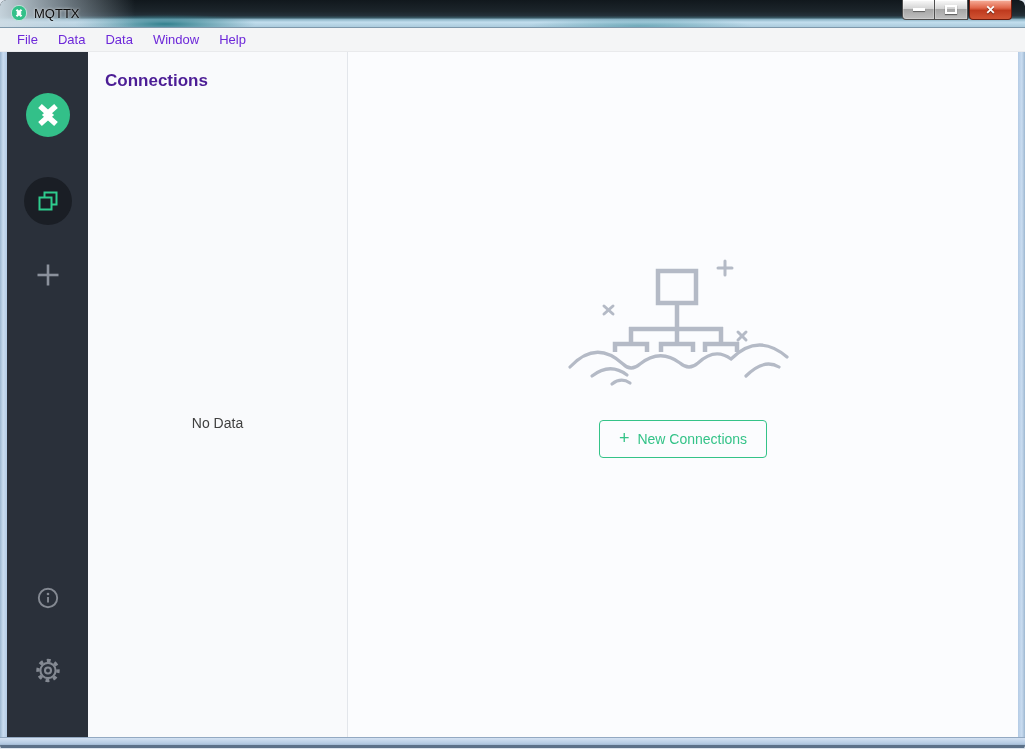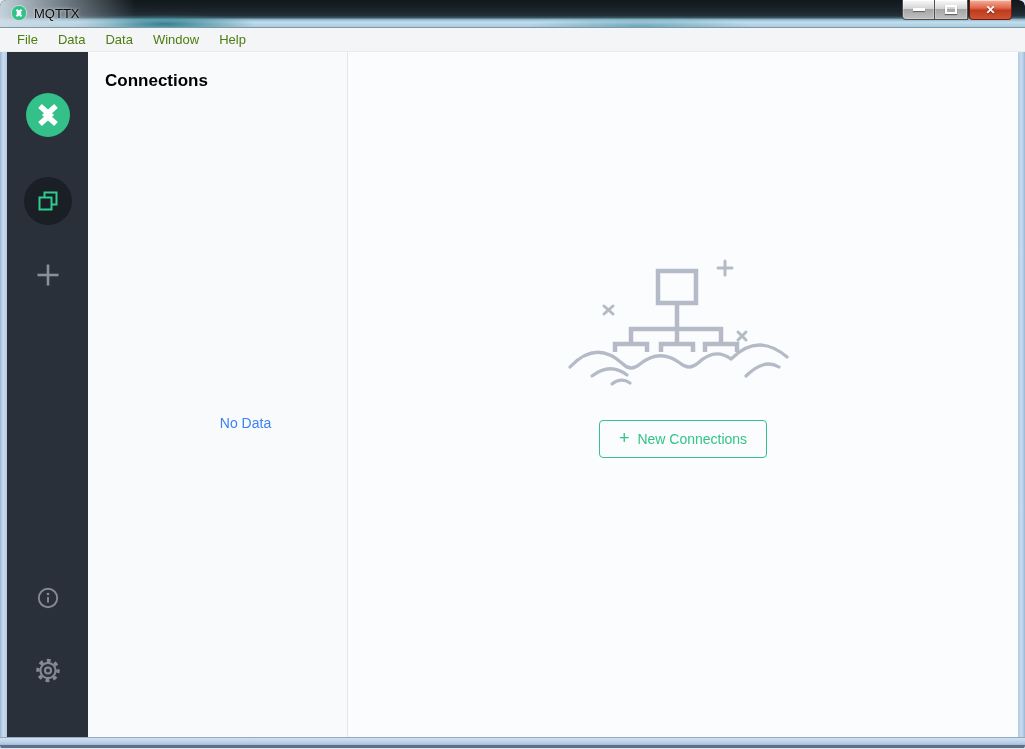--- a/index.html
+++ b/index.html
@@ -37,41 +37,41 @@
     box-shadow:inset 0 1px 0 rgba(255,255,255,.55);
   }
   .glyph-min { width:12px; height:3px; background:#fff; box-shadow:0 1px 1px rgba(0,0,0,.45); }
   .glyph-max { width:12px; height:9px; border:2px solid #fff; box-shadow:0 1px 1px rgba(0,0,0,.45); }
   .glyph-close { color:#fff; font-size:12px; font-weight:bold; text-shadow:0 1px 1px rgba(0,0,0,.5); line-height:1; }
   
   .menubar {
     height:24px; background:#f4f5f6; display:flex; align-items:center;
     padding-left:7px; border-bottom:1px solid #e9eaec;
   }
-  .menu-item { font-size:13px; color:#4d7c0f; padding:3px 10px; cursor:default; }
+  .menu-item { font-size:13px; color:#6d28d9; padding:3px 10px; cursor:default; }
   
   .app-body { height:685px; display:flex; }
   .frame-v { width:7px; background:linear-gradient(90deg,#9db7d0,#c9dcf0 45%,#b4cbe5); }
   .frame-v.right { background:linear-gradient(90deg,#b4cbe5,#c9dcf0 55%,#9db7d0); }
   .frame-bottom {
     height:11px; border-top:1px solid #93a9c2; border-bottom:3px solid #5c7189;
     background:linear-gradient(180deg,#d3e1f2,#b6cce4 75%,#a0b8d2);
   }
   
   .sidebar { width:81px; background:#2a303a; position:relative; }
   .side-abs { position:absolute; left:50%; transform:translateX(-50%); display:flex; align-items:center; justify-content:center; cursor:pointer; }
   .logo-wrap { top:41px; }
   .conn-wrap { top:125px; width:48px; height:48px; border-radius:50%; background:#1a1e25; }
   .plus-wrap { top:210px; }
   .info-wrap { top:534px; }
   .gear-wrap { top:605px; }
   
   .panel { width:260px; background:#f9fafc; border-right:1px solid #e3e6eb; position:relative; }
-  .panel-title { font-size:17px; font-weight:bold; color:#000000; padding:19px 0 0 17px; }
-  .no-data { position:absolute; top:363px; width:100%; text-align:center; font-size:14px; color:#3b82f6;margin-left:28px; }
+  .panel-title { font-size:17px; font-weight:bold; color:#4c1d95; padding:19px 0 0 17px; }
+  .no-data { position:absolute; top:363px; width:100%; text-align:center; font-size:14px; color:#404040; }
   
   .main { flex:1; background:#fbfcfe; display:flex; flex-direction:column; align-items:center; }
   .empty-illustration { margin-top:203px; }
   .new-conn-btn {
     margin-top:30px; width:168px; height:38px; background:transparent;
     border:1px solid #34c388; border-radius:4px; color:#34c388;
     font-size:14px; font-family:"Liberation Sans", sans-serif; cursor:pointer;
     display:flex; align-items:center; justify-content:center; gap:8px;
   }
   .new-conn-plus { font-size:18px; font-weight:normal; line-height:1; margin-top:-2px; }

